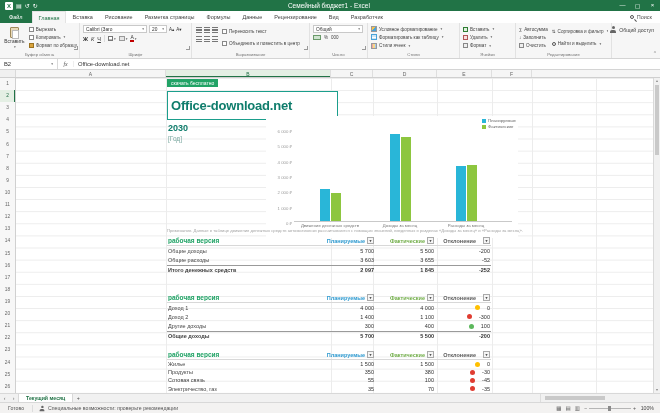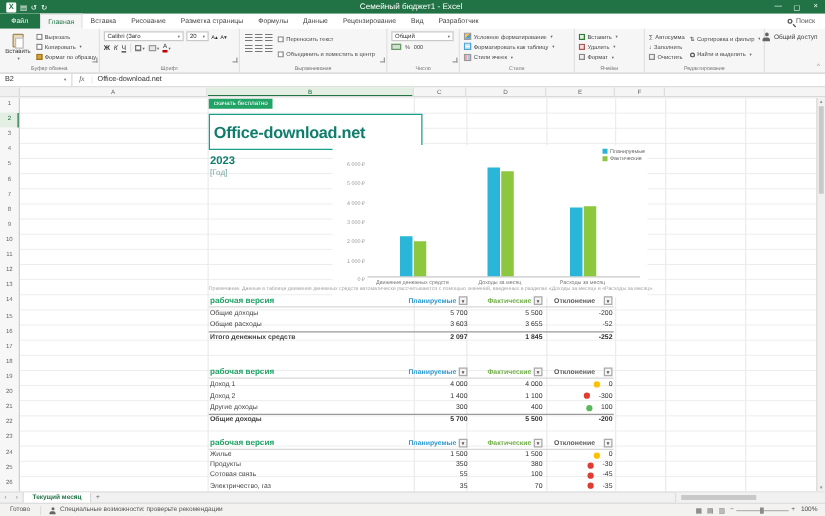--- a/index.html
+++ b/index.html
@@ -437,21 +437,21 @@
       <span style="left: 437px;"></span>
       <span style="left: 492px;"></span>
       <span style="left: 532px;"></span>
       <span style="left: 596px;"></span>
     </div>
   <div class="content" id="sheetcontent">
     <div class="banner">скачать бесплатно</div>
     <div class="titlebox">
         <span>Office-download.net</span>
       </div>
-    <div class="year">2023</div>
+    <div class="year">2030</div>
     <div class="yearph">[Год]</div>
     <div class="chart">
       <div class="legend" id="legend">
           <div class="litem">
             <span class="lsq" style="background: rgb(41, 182, 216);"></span>
             <span>Планируемые</span>
           </div>
           <div class="litem">
             <span class="lsq" style="background: rgb(141, 198, 63);"></span>
             <span>Фактические</span>

